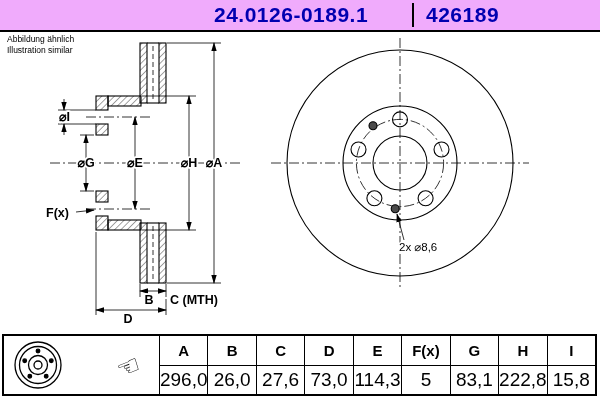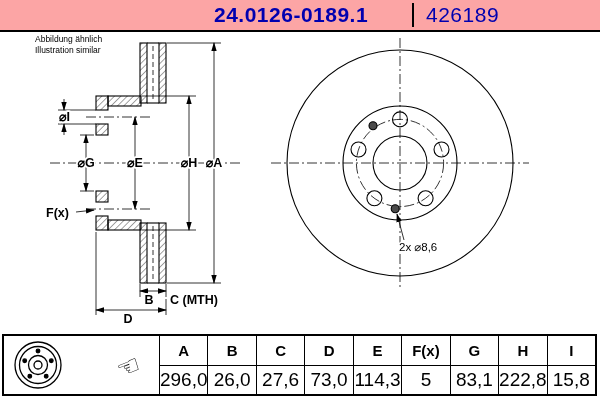--- a/index.html
+++ b/index.html
@@ -1,26 +1,26 @@
 <!DOCTYPE html>
 <html><head>
 <meta charset="utf-8">
 <style>
   html,body{margin:0;padding:0;background:#fff;}
   .screen{
     position:relative;width:600px;height:400px;background:#fff;overflow:hidden;
     font-family:"Liberation Sans",sans-serif;color:#000;
   }
   
-  .hdr{position:absolute;top:0;left:0;width:600px;height:30px;border-bottom:2px solid #000;background:#fca5a5;}
+  .hdr{position:absolute;top:0;left:0;width:600px;height:30px;border-bottom:2px solid #000;background:#f0abfc;}
   .part{position:absolute;left:214px;top:3px;font-size:21px;font-weight:bold;color:#0000b0;letter-spacing:.5px;}
   .hdr-div{position:absolute;left:412px;top:3px;width:2px;height:24px;background:#000;}
-  .ref{position:absolute;left:426px;top:3px;font-size:21px;font-weight:normal;color:#0000b0;letter-spacing:.5px;}
+  .ref{position:absolute;left:426px;top:3px;font-size:21px;font-weight:bold;color:#0000b0;letter-spacing:.5px;}
   
-  .note{position:absolute;left:7px;top:34px;font-size:8.5px;line-height:1.3;margin-left:28px;}
+  .note{position:absolute;left:7px;top:34px;font-size:8.5px;line-height:1.3;}
   
   svg.drawing{position:absolute;left:0;top:30px;width:600px;height:303px;}
   .lbl{font:bold 12.5px "Liberation Sans",sans-serif;fill:#000;stroke:#fff;stroke-width:3.5px;paint-order:stroke;stroke-linejoin:round;}
   .lbl2{font:11.5px "Liberation Sans",sans-serif;fill:#000;stroke:#fff;stroke-width:3px;paint-order:stroke;stroke-linejoin:round;}
   .cl{stroke-dasharray:10 3 2 3;stroke-width:0.8;}
   
   .spec{
     position:absolute;left:2px;top:334px;width:595px;height:62px;border:2px solid #000;
     display:grid;grid-template-columns:155px repeat(9,1fr);grid-template-rows:29px 29px;box-sizing:border-box;
   }

